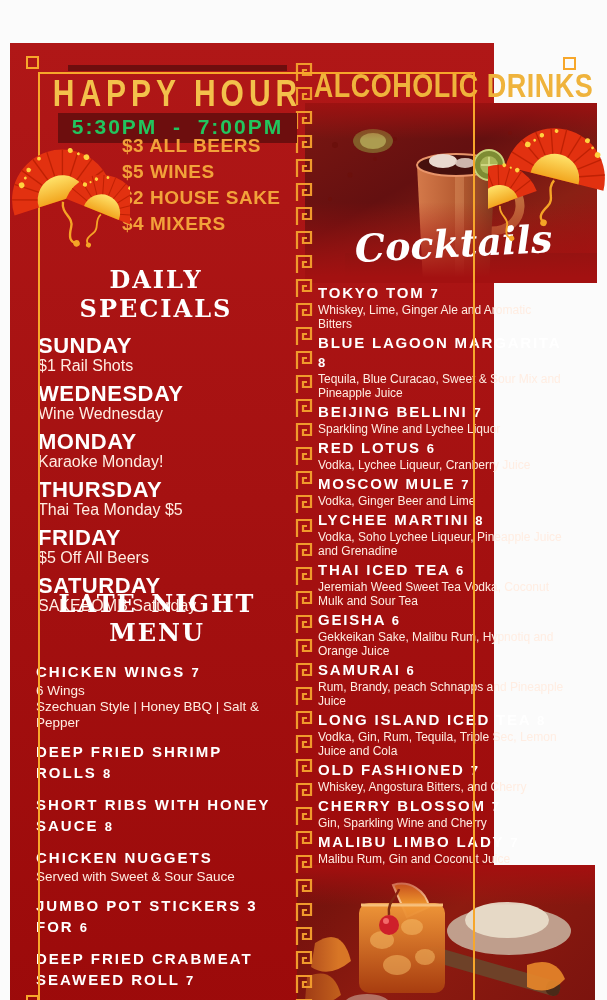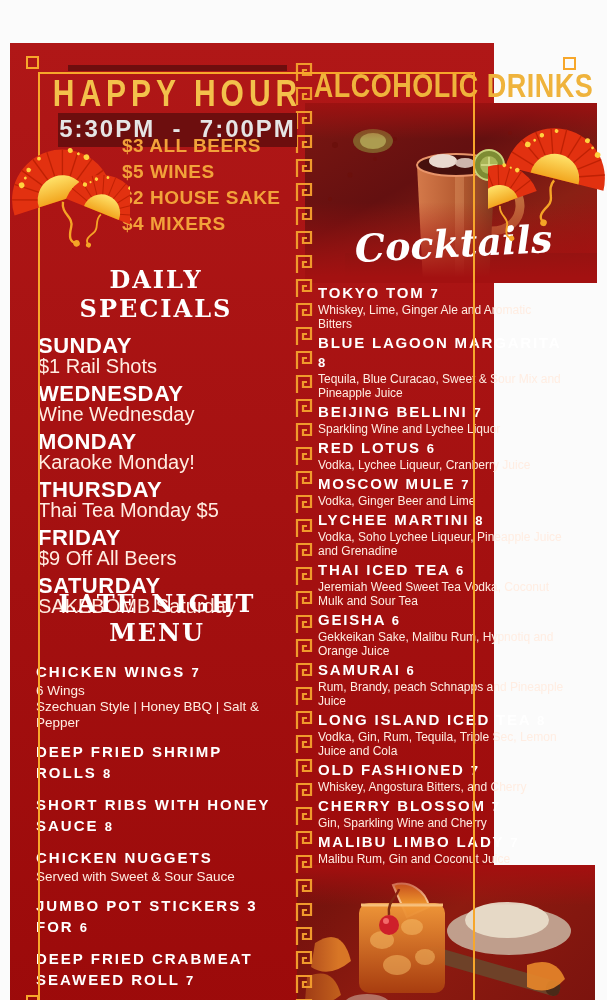--- a/index.html
+++ b/index.html
@@ -13,33 +13,33 @@
   .corner.tl{left:16px;top:13px;} .corner.tr{left:553px;top:14px;}
   .corner.bl{left:16px;top:952px;} .corner.br{left:555px;top:958px;}
   
   .divider{position:absolute;left:282px;top:16px;z-index:2;}
   
   .hh-header{position:absolute;left:40px;top:22px;width:255px;text-align:center;z-index:3;}
   .hh-bar{height:6px;background:#6d0e0e;width:86%;margin:0 auto 2px auto;}
   .hh-title{margin:0;color:#f3c14b;font-size:30px;font-weight:bold;letter-spacing:5px;
             transform:scaleY(1.25);line-height:40px;white-space:nowrap;}
   .hh-time-band{background:#6d0e0e;margin:0 auto;width:94%;padding:2px 0 4px 0;}
-  .hh-time{color:#e5e5e5;font-size:24px;font-weight:bold;letter-spacing:2px;white-space:pre;}
+  .hh-time{color:#22c55e;font-size:21px;font-weight:bold;letter-spacing:2px;white-space:pre;}
   .hh-prices{position:absolute;left:112px;top:90px;margin:0;padding:0;list-style:none;z-index:3;}
   .hh-prices li{color:#f2a23a;font-size:19px;font-weight:700;line-height:26px;letter-spacing:.5px;}
   .fans{position:absolute;z-index:6;}
   .fans-left{left:-2px;top:86px;}
   .fans-right{left:478px;top:62px;}
   .stencil{font-family:"DejaVu Serif",serif;font-weight:bold;color:#fff;
            font-size:24px;letter-spacing:2px;word-spacing:4px;margin:0;text-align:center;}
   .daily{position:absolute;left:20px;top:222px;width:252px;z-index:3;}
   .daily .items{margin-top:12px;padding-left:8px;}
   .day-item{margin-bottom:7px;}
   .day{color:#fff;font-size:22px;font-weight:bold;line-height:21px;letter-spacing:.5px;}
-  .day-desc{color:#ffede2;font-size:20px;line-height:20px;}
+  .day-desc{color:#ffede2;font-size:16px;line-height:20px;}
   .late{position:absolute;left:16px;top:546px;width:262px;z-index:3;}
   .late .items{margin-top:14px;padding-left:10px;}
   .food-item{margin-bottom:10px;}
   .food-name{color:#fff;font-size:15px;font-weight:bold;letter-spacing:2px;line-height:21px;}
   .food-name .price{font-size:13px;letter-spacing:1px;}
   .food-desc{color:#ffede2;font-size:13.5px;line-height:16px;white-space:pre-line;}
   
   .ad-title{position:absolute;left:300px;top:28px;width:287px;text-align:center;z-index:4;
             color:#efb33c;font-size:27px;font-weight:bold;letter-spacing:.5px;
             transform:scaleY(1.2);margin:0;}
@@ -167,21 +167,21 @@
           <div class="day-desc">Karaoke Monday!</div>
         </div>
 
         <div class="day-item">
           <div class="day">THURSDAY</div>
           <div class="day-desc">Thai Tea Monday $5</div>
         </div>
 
         <div class="day-item">
           <div class="day">FRIDAY</div>
-          <div class="day-desc">$9 Off All Beers</div>
+          <div class="day-desc">$5 Off All Beers</div>
         </div>
 
         <div class="day-item">
           <div class="day">SATURDAY</div>
           <div class="day-desc">SAKEBOMB Saturday</div>
         </div>
       </div>
   </section>
 
   <section class="late">

